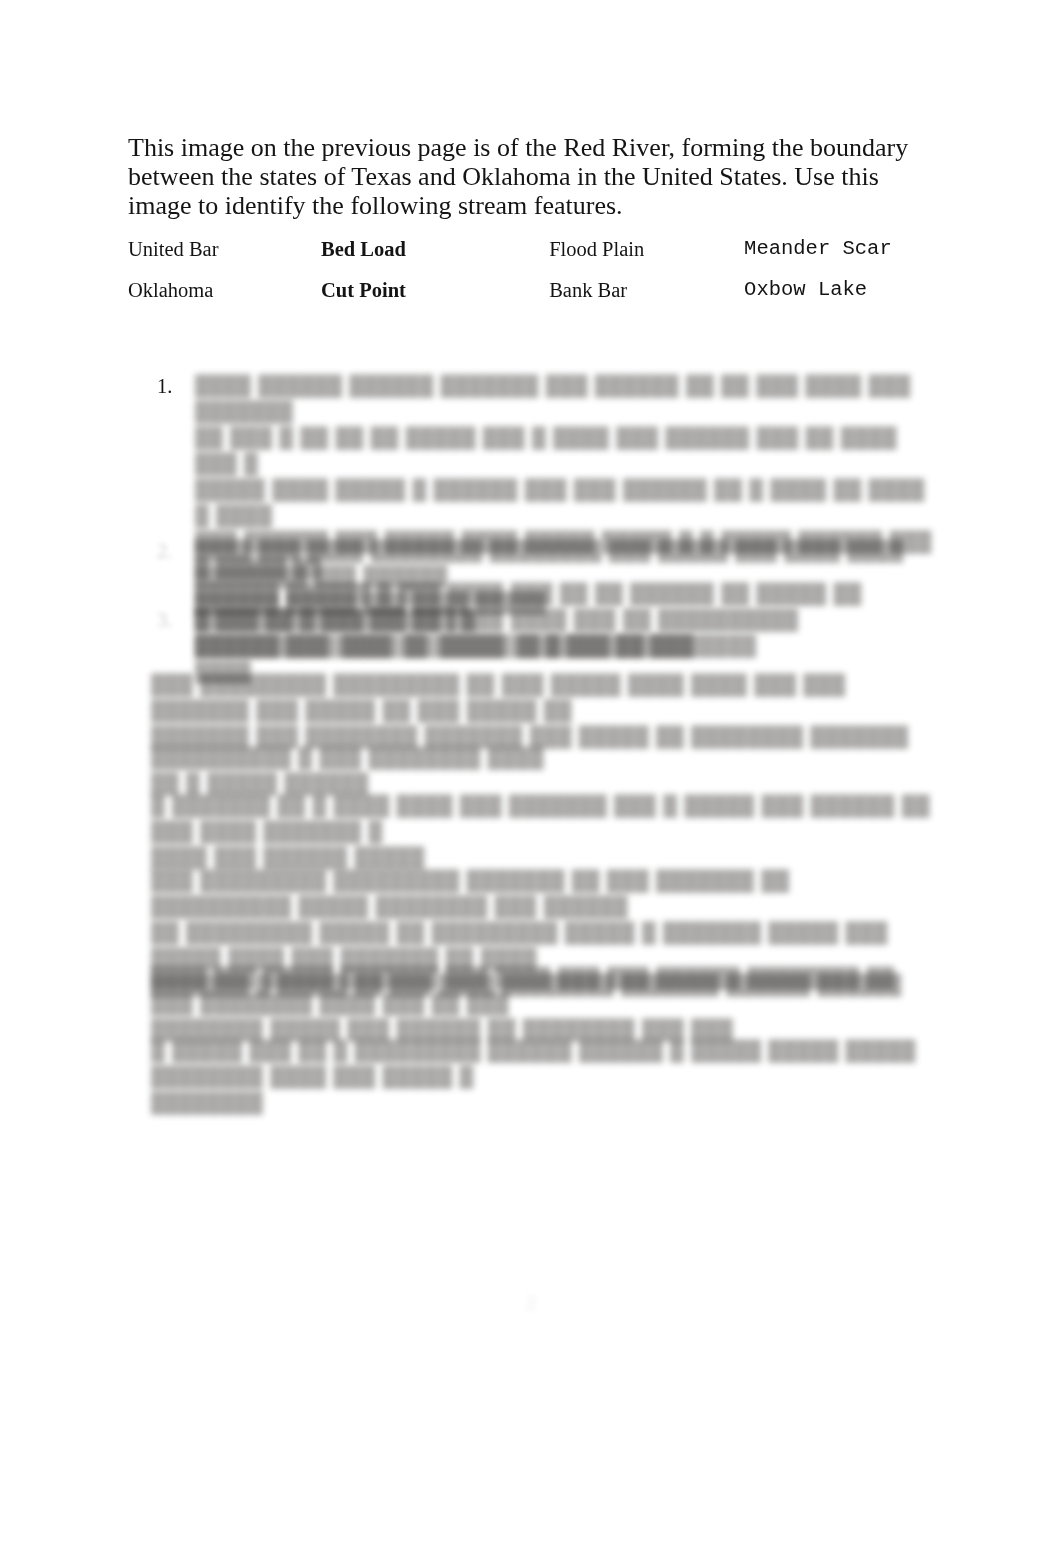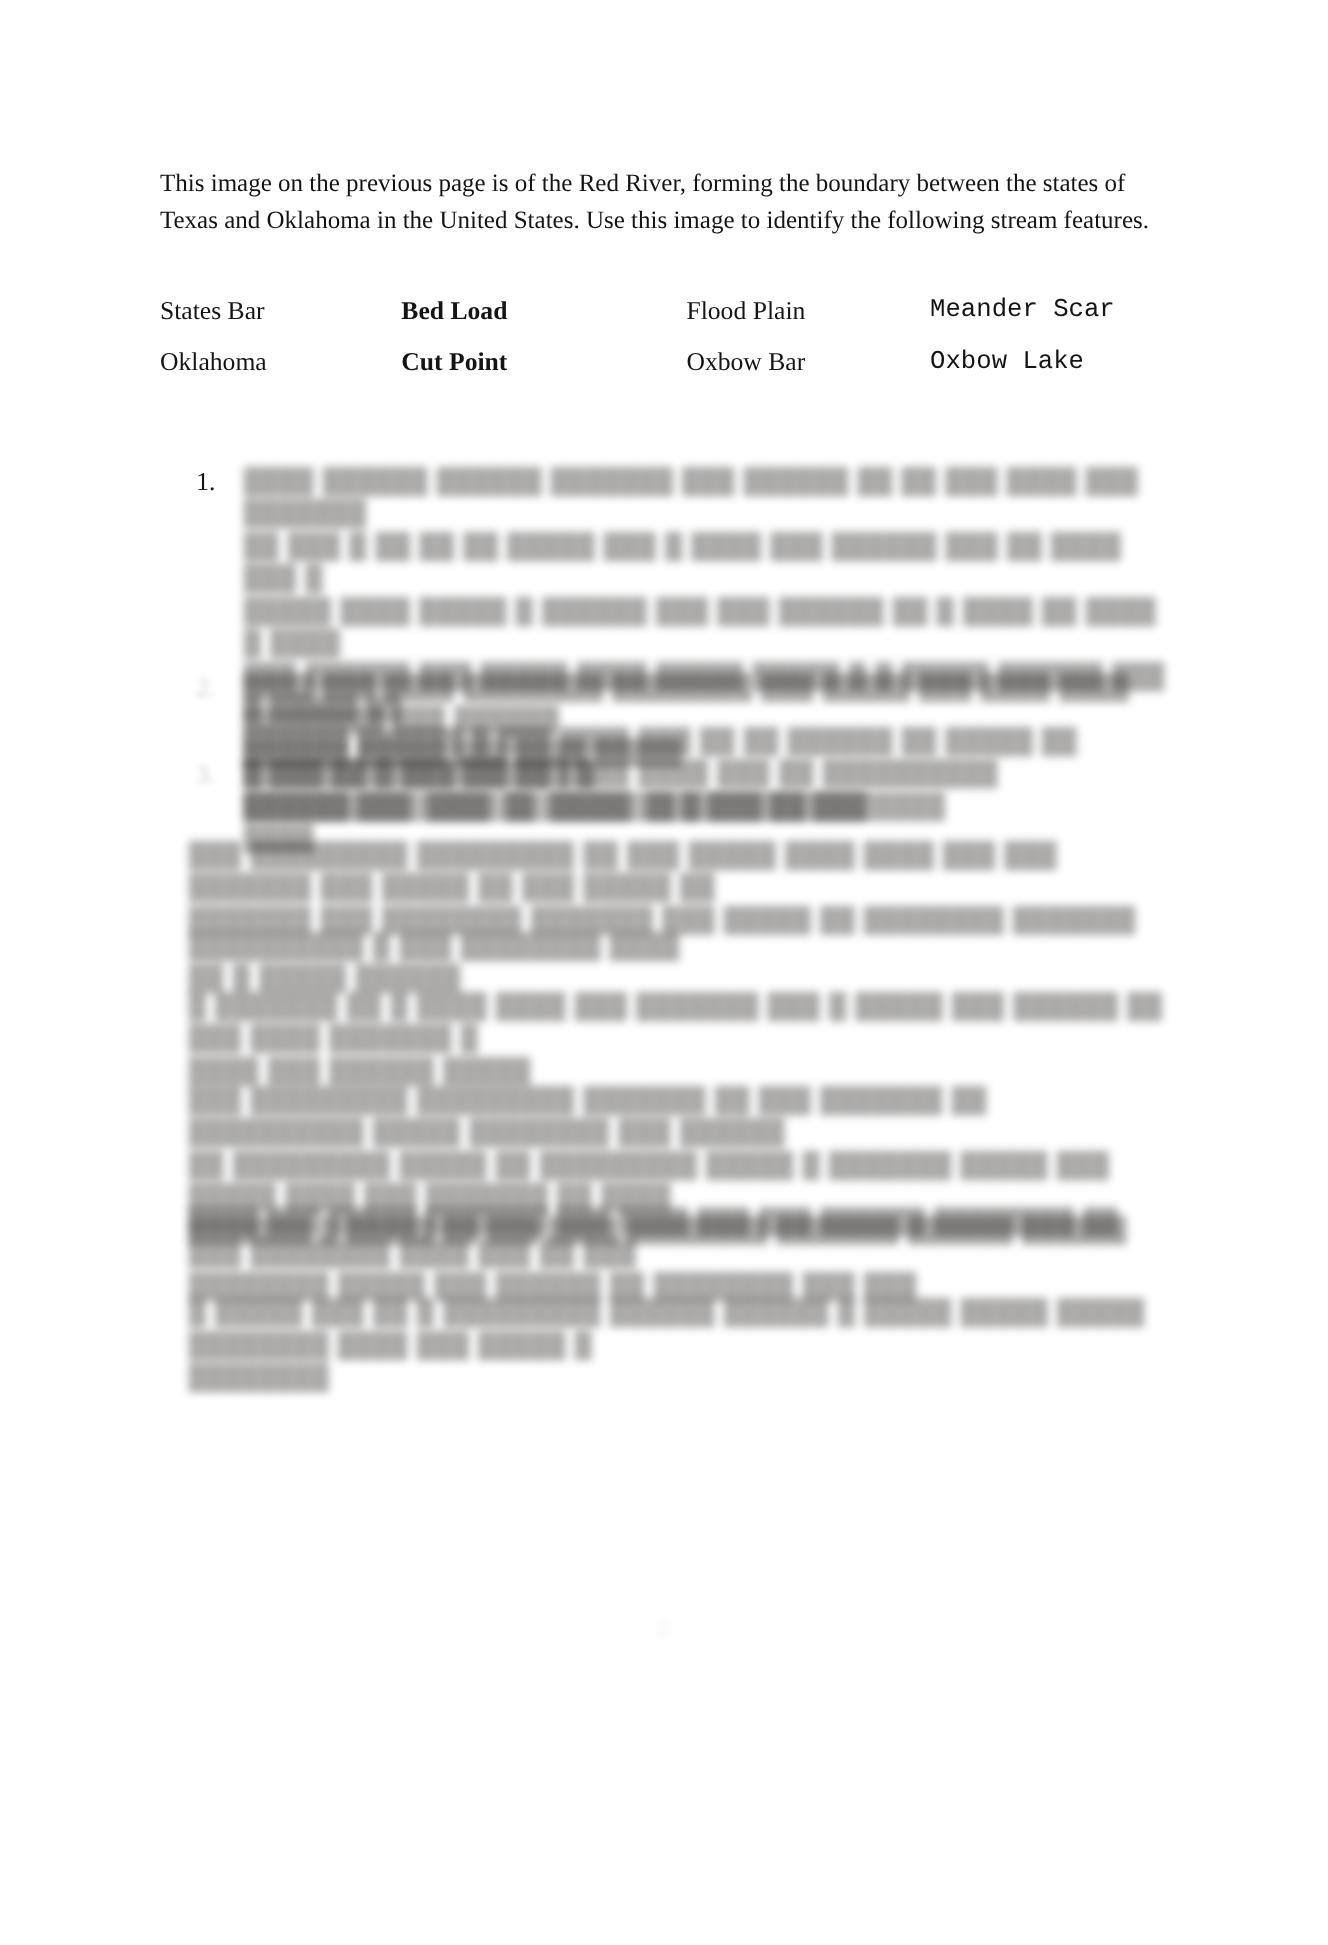--- a/index.html
+++ b/index.html
@@ -18,21 +18,21 @@
     background: #ffffff;
     overflow: hidden;
   }
 
   
   .intro {
     position: absolute;
     left: 128px;
     top: 133px;
     width: 808px;
-    font-size: 20px;
+    font-size: 26px;
     line-height: 29px;
     text-align: left;
     color: #141414;
   }
 
   .terms {
     position: absolute;
     left: 128px;
     top: 236px;
     width: 812px;
@@ -101,29 +101,29 @@
 </style>
 </head>
 <body>
 
 <div class="page">
 
   <div class="intro">This image on the previous page is of the Red River, forming the boundary between the states of Texas and Oklahoma in the United States. Use this image to identify the following stream features.</div>
 
   <div class="terms">
     <div class="terms-row">
-      <div class="term c0">States Bar</div>
+      <div class="term c0">United Bar</div>
       <div class="term c1">Bed Load</div>
       <div class="term c2">Flood Plain</div>
       <div class="term c3">Meander Scar</div>
     </div>
     <div class="terms-row">
       <div class="term c0">Oklahoma</div>
       <div class="term c1">Cut Point</div>
-      <div class="term c2">Oxbow Bar</div>
+      <div class="term c2">Bank Bar</div>
       <div class="term c3">Oxbow Lake</div>
     </div>
   </div>
 
   <div class="redacted-body">
 
     <div class="list-marker" style="left:157px; top:373px;">1.</div>
     <div class="blur-block" style="left:195px; top:373px; width:740px;">
       <div>████ ██████ ██████ ███████ ███ ██████ ██ ██ ███ ████ ███ ███████</div>
       <div>██ ███ █ ██ ██ ██ █████ ███ █ ████ ███ ██████ ███ ██ ████ ███ █</div>

